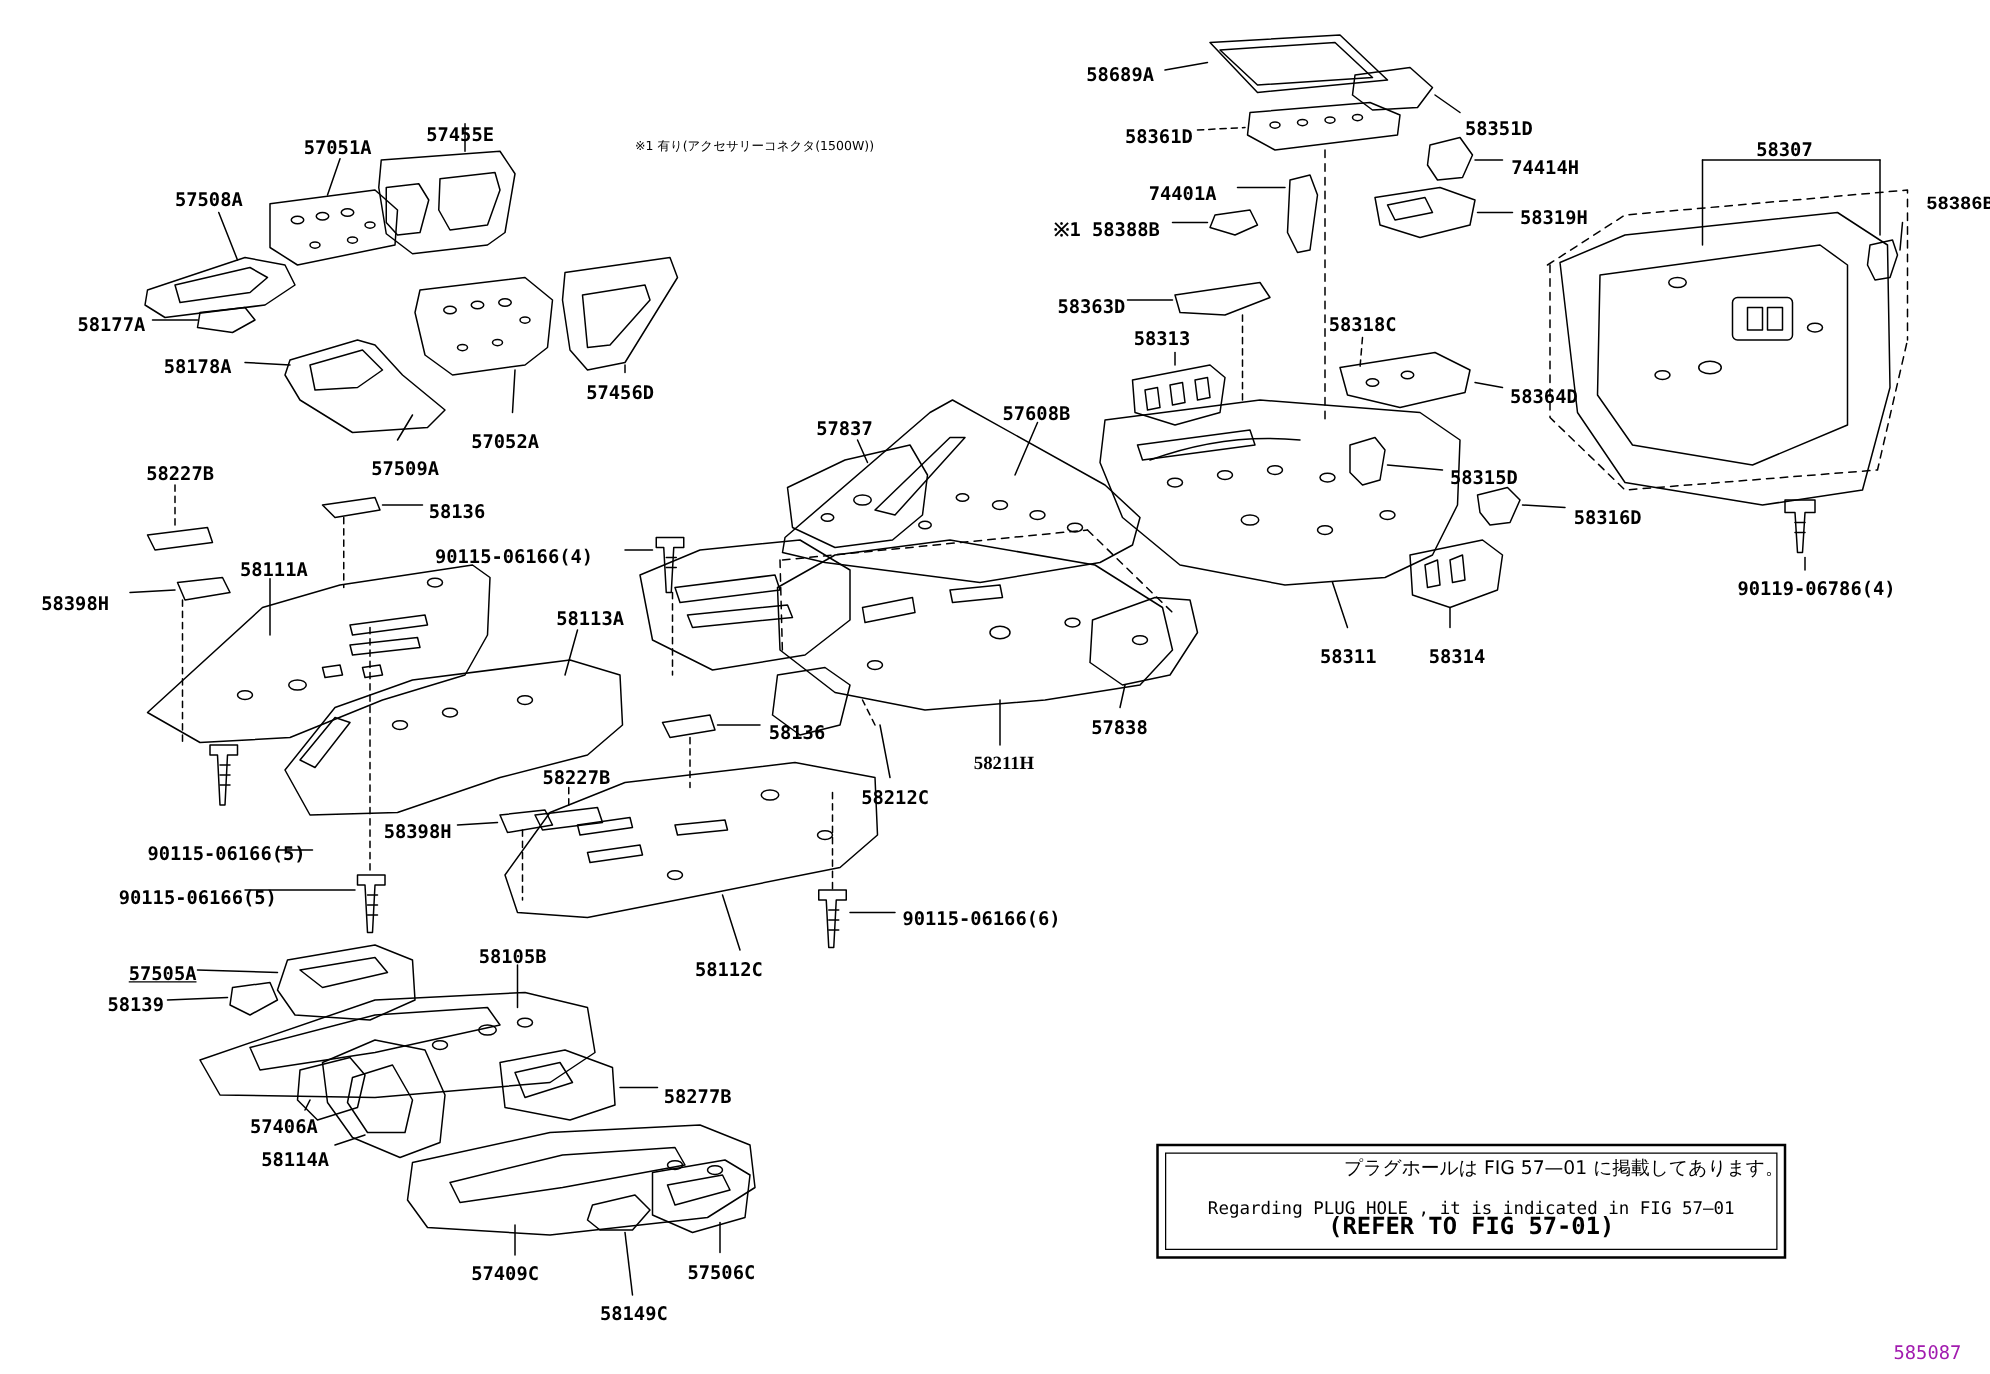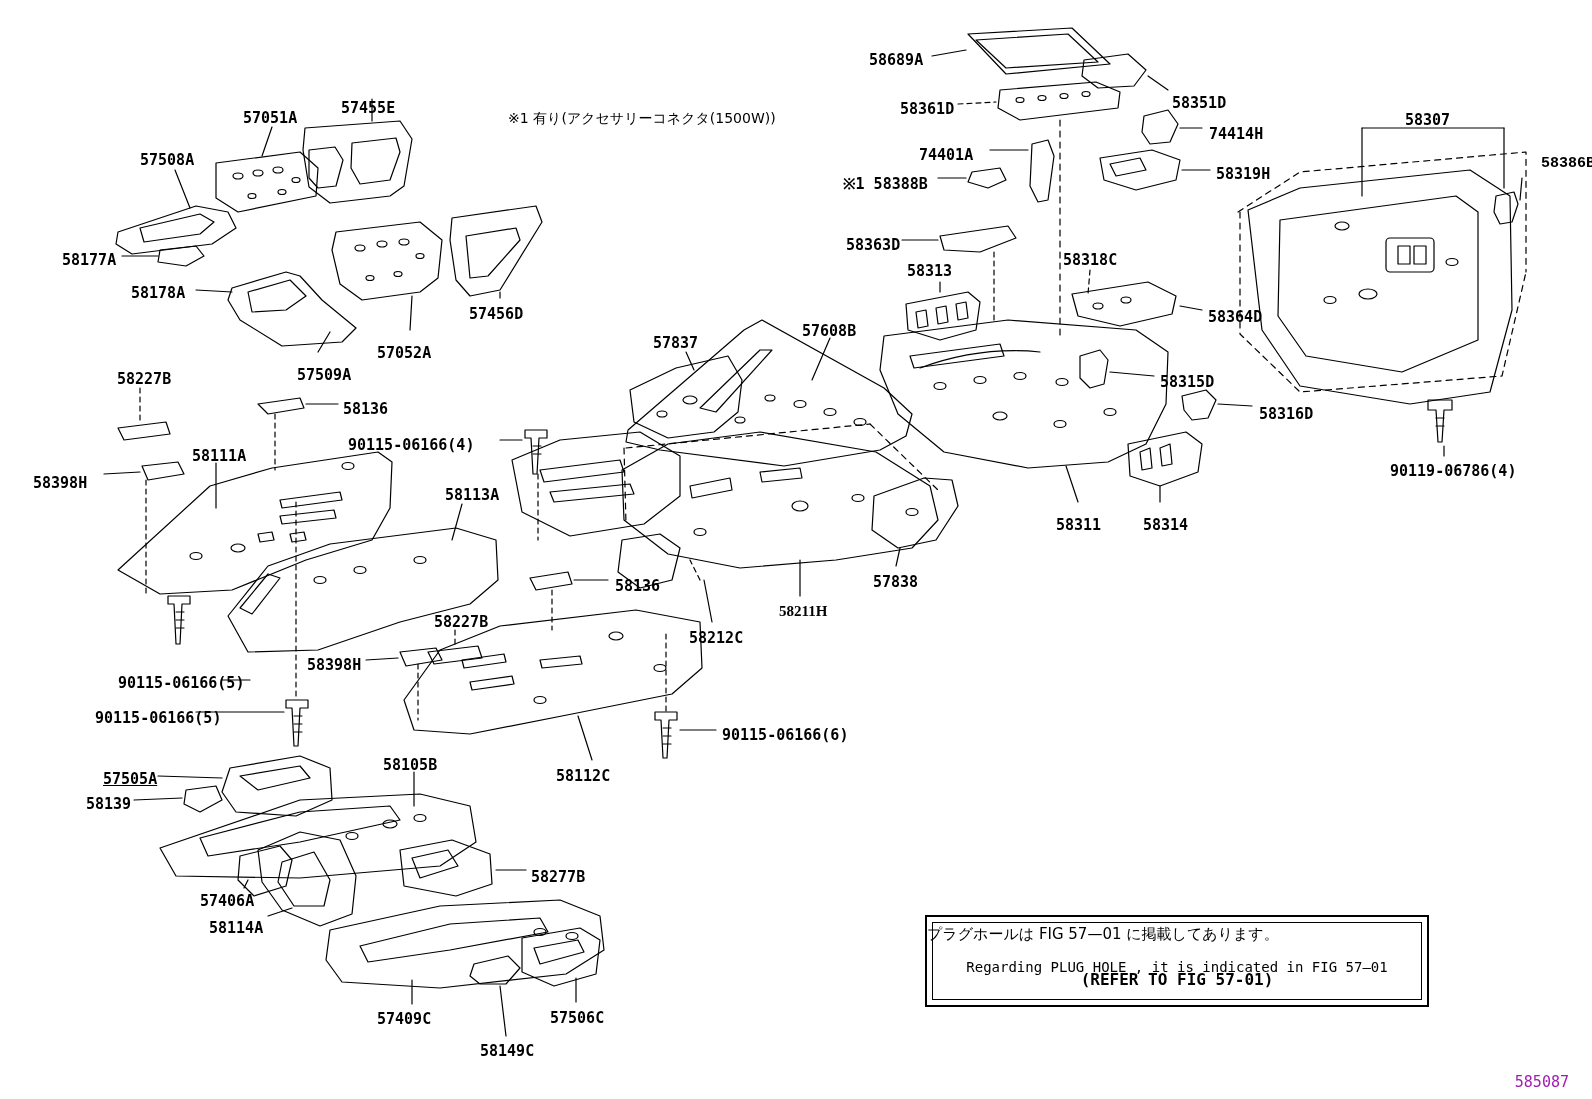--- a/index.html
+++ b/index.html
@@ -21,21 +21,21 @@
     font-size: 15px;
     font-weight: bold;
     color: #000000;
     white-space: nowrap;
     letter-spacing: 0px;
     line-height: 16px;
   }
   .note-jp {
     position: absolute;
     font-family: "DejaVu Sans", sans-serif;
-    font-size: 14px;
+    font-size: 10px;
     color: #000000;
     white-space: nowrap;
   }
   .diagram-svg {
     position: absolute;
     left: 0;
     top: 0;
     width: 1592px;
     height: 1099px;
   }
@@ -52,39 +52,40 @@
     position: absolute;
     left: 5px;
     top: 5px;
     right: 5px;
     bottom: 5px;
     border: 1px solid #000;
   }
   #note-box .l1 {
     position: absolute;
     left: 0; right: 0; top: 8px;
-    text-align: left;
+    text-align: right;
     font-family: "DejaVu Sans", sans-serif;
     font-size: 15px;
     color: #000;
+    padding-left: 24px;
   }
   #note-box .l2 {
     position: absolute;
     left: 0; right: 0; top: 42px;
     text-align: center;
     font-family: "DejaVu Sans Mono", monospace;
     font-size: 14px;
     color: #000;
   }
   #note-box .l3 {
     position: absolute;
     left: 0; right: 0; top: 53px;
     text-align: center;
     font-family: "DejaVu Sans Mono", monospace;
-    font-size: 16px;
+    font-size: 19px;
     font-weight: bold;
     color: #000;
   }
   #figcode {
     position: absolute;
     right: 23px;
     bottom: 8px;
     font-family: "DejaVu Sans Mono", monospace;
     font-size: 15px;
     color: #a21caf;

